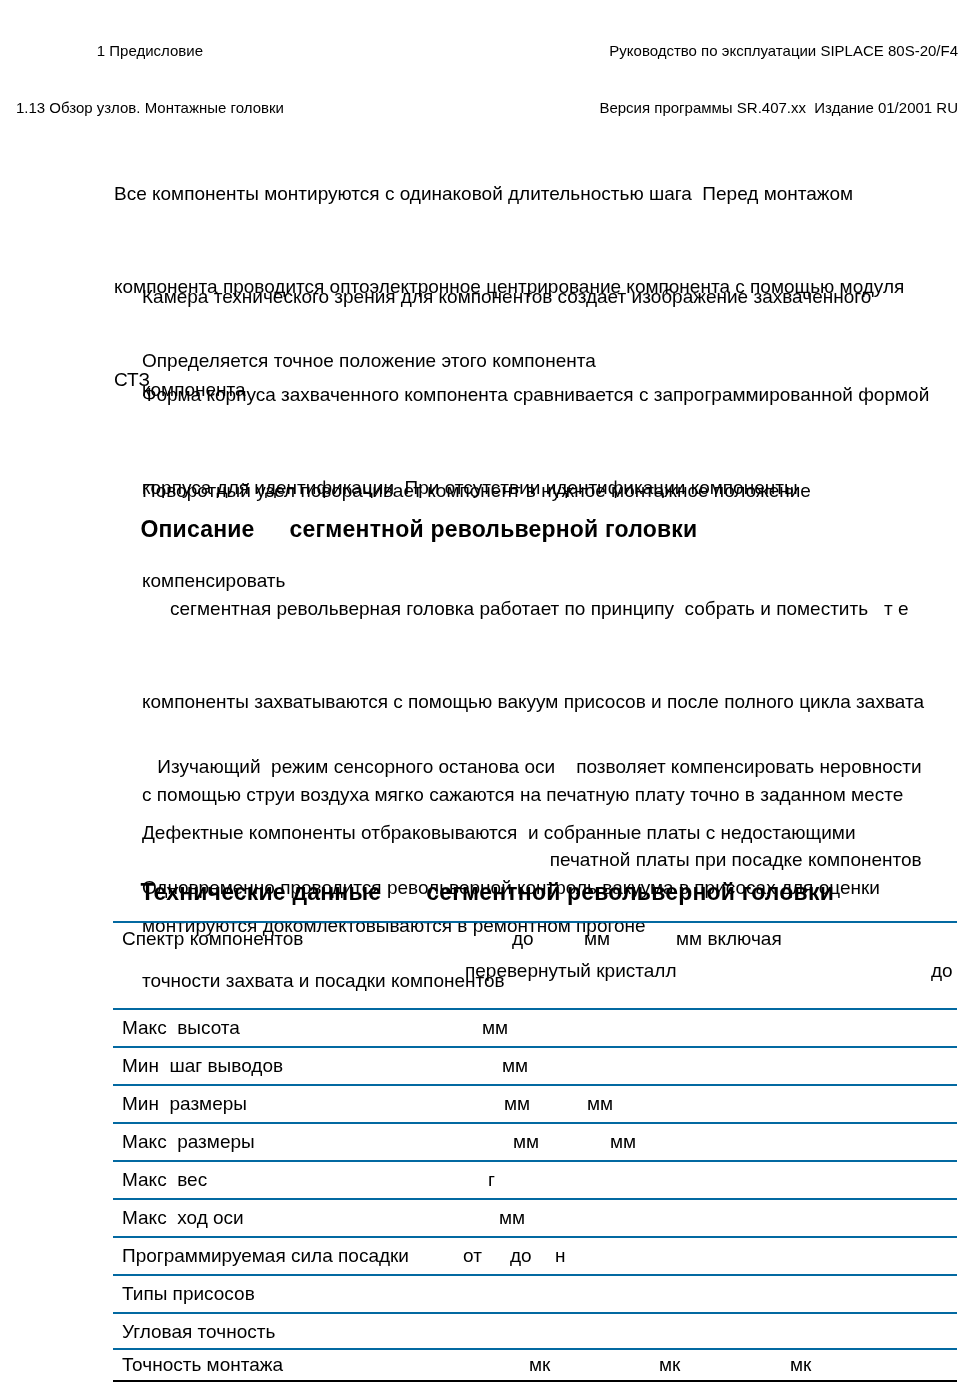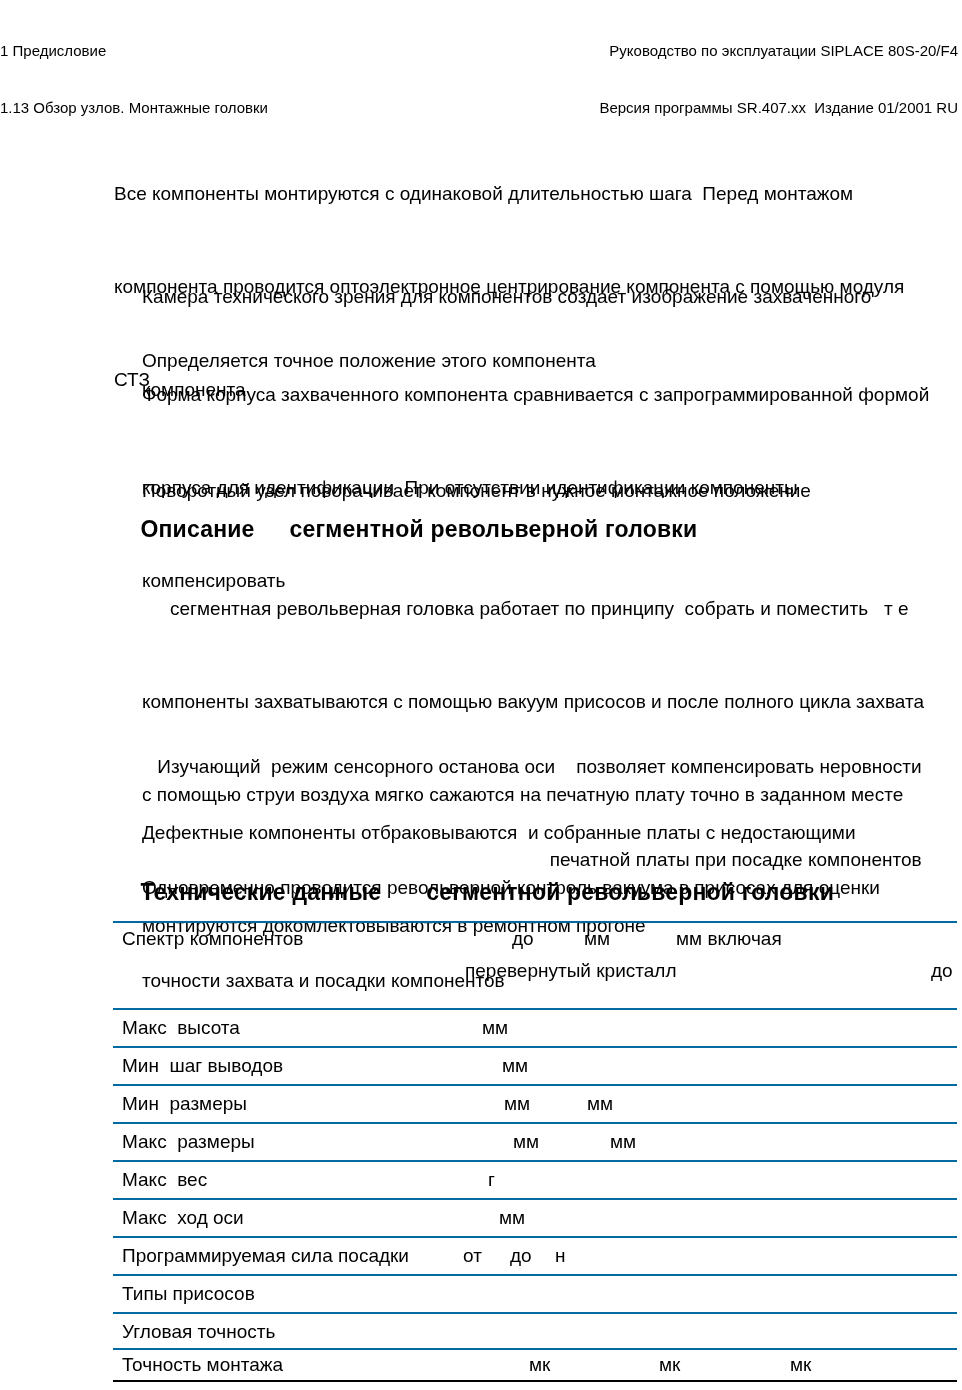--- a/index.html
+++ b/index.html
@@ -1,19 +1,19 @@
 <!DOCTYPE html>
 <html><head>
 <meta charset="utf-8">
 <style>
   html,body{margin:0;padding:0;background:#fff;}
   .page{position:relative;width:962px;height:1390px;background:#ffffff;color:#000;
         font-family:"Liberation Sans",sans-serif;overflow:hidden;}
   .hdr{position:absolute;top:3px;font-size:15px;line-height:19px;white-space:pre-wrap;}
-  .hdr-left{left:0;text-align:left;}
+  .hdr-left{left:16px;text-align:center;}
   .hdr-right{right:4px;text-align:right;}
   .block{position:absolute;font-size:19px;line-height:31px;white-space:pre-wrap;}
   .block .line{min-height:31px;}
   .ind28{padding-left:28px;}
   .ind10{padding-left:10px;}
   .heading{position:absolute;font-size:23px;font-weight:bold;white-space:pre-wrap;letter-spacing:0.2px;}
   .h-gap35{display:inline-block;width:35px;}
   .h-gap45{display:inline-block;width:45px;}
   .ttable{position:absolute;left:113px;top:921px;width:844px;border-bottom:2px solid #000;font-size:19px;}
   .trow{position:relative;border-top:2px solid #0369a1;height:36px;}

